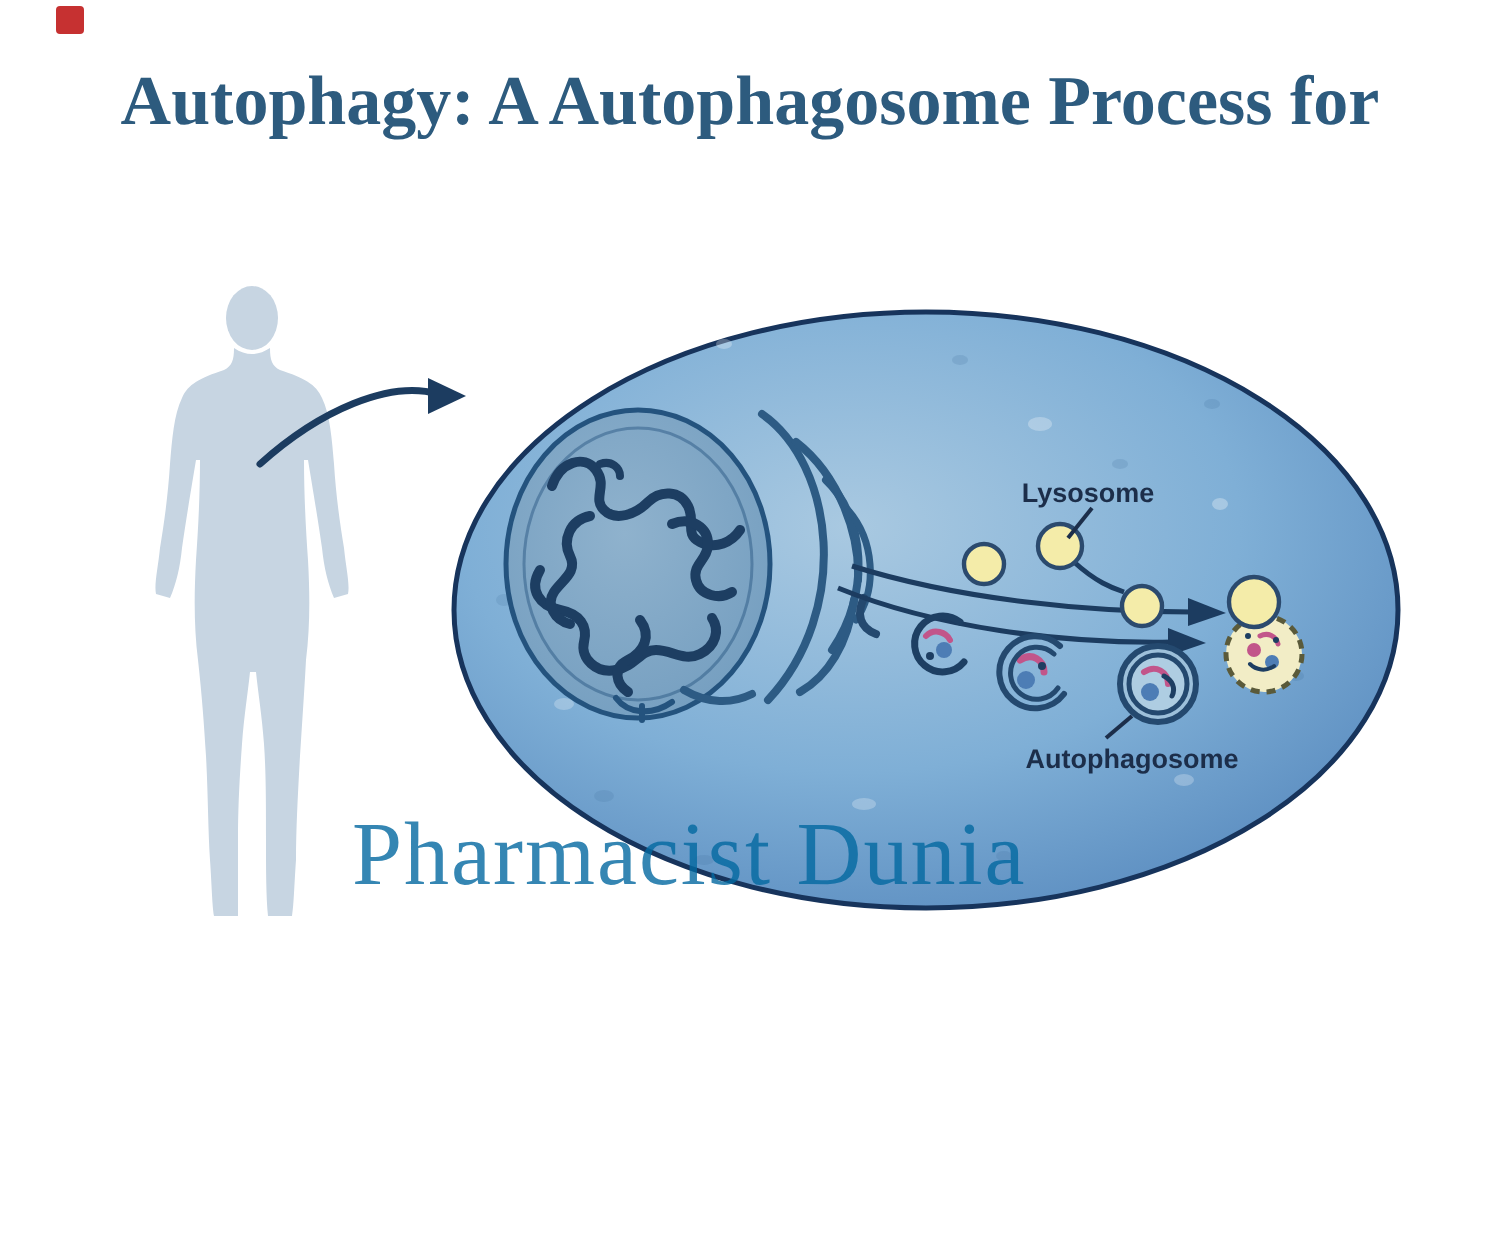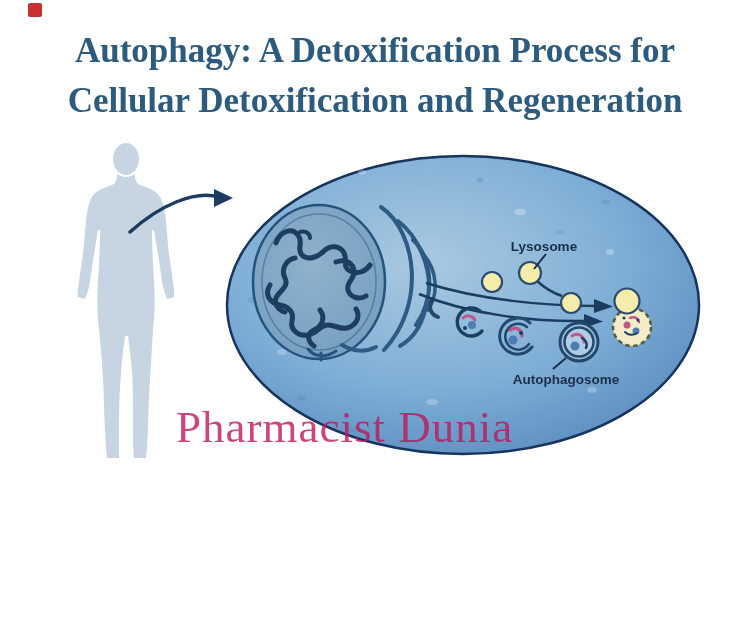--- a/index.html
+++ b/index.html
@@ -18,22 +18,21 @@
   svg text{font-family:"Liberation Sans",sans-serif;font-weight:bold;font-size:13.5px;}
 </style>
 </head>
 <body>
 
 <div class="canvas">
 
   <div class="badge" style="background:#c63131"></div>
 
   <div class="title" style="color:#2d5b7e">
-    <div>Autophagy: A Detoxification Process for</div>
-    <div>Cellular Detoxification and Regeneration</div>
+    <div>Autophagy: A Autophagosome Process for</div>
   </div>
 
   <svg class="illu" viewBox="0 0 750 629">
     <defs>
       <radialGradient id="cellGrad" cx="42%" cy="36%" r="75%">
         <stop offset="0%" stop-color="#a9c9e1"></stop>
         <stop offset="55%" stop-color="#7fafd6"></stop>
         <stop offset="100%" stop-color="#5688bd"></stop>
       </radialGradient>
       <radialGradient id="nucGrad" cx="45%" cy="40%" r="70%">
@@ -158,16 +157,16 @@
         <circle cx="627" cy="301" r="12.5"></circle>
       </g>
 
       <path d="M546,254 L534,269" stroke="#1c2e4a" stroke-width="2"></path>
       <text x="544" y="251" text-anchor="middle" fill="#1c2e4a">Lysosome</text>
       <path d="M553,369 L566,358" stroke="#1c2e4a" stroke-width="2"></path>
       <text x="566" y="384" text-anchor="middle" fill="#1c2e4a">Autophagosome</text>
     </g>
   </svg>
 
-  <div class="watermark" style="color:#be185d">Pharmacist Dunia</div>
+  <div class="watermark" style="color:#0369a1">Pharmacist Dunia</div>
 
 
 </div>
 
 </body></html>

